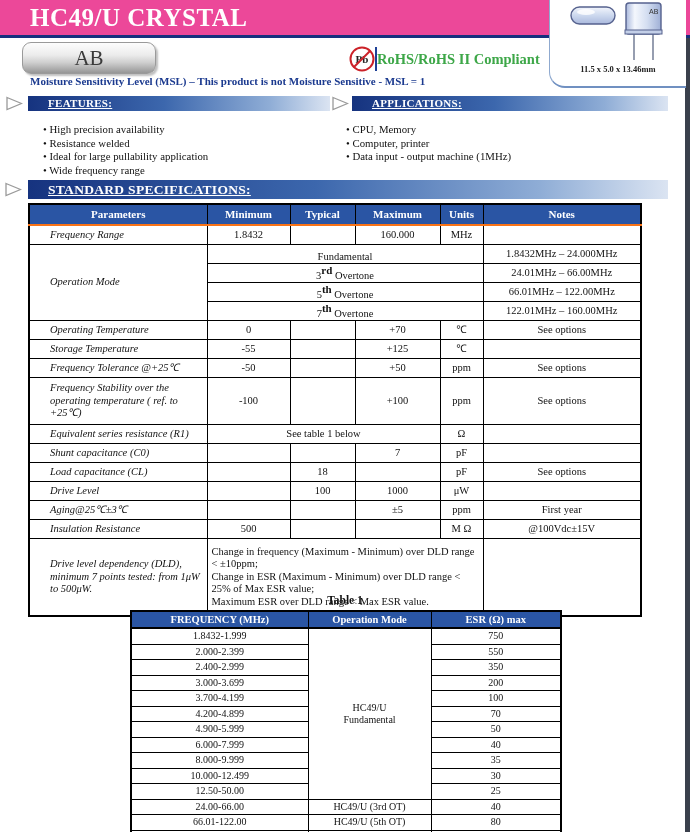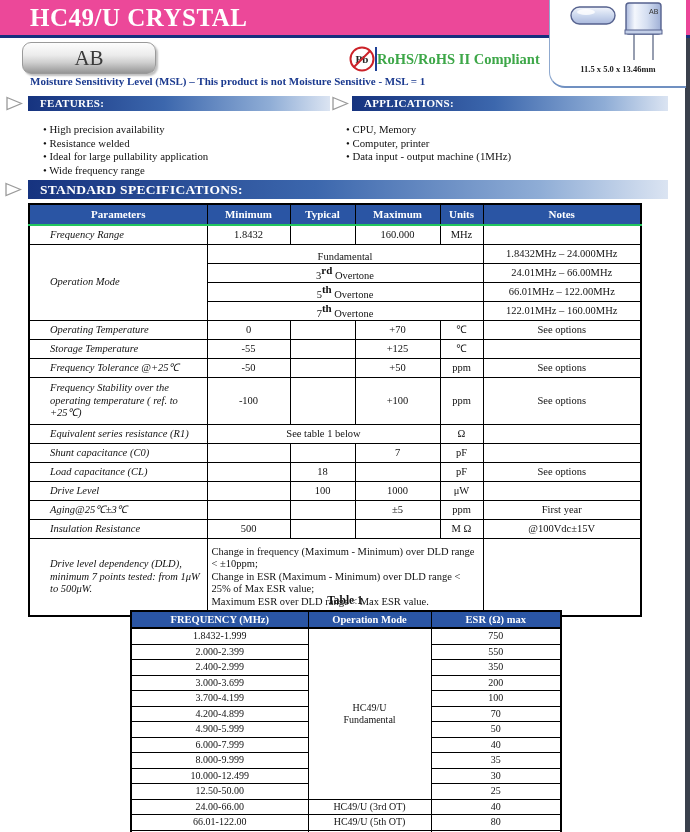--- a/index.html
+++ b/index.html
@@ -24,39 +24,39 @@
   .ablogo span{font-size:21px;line-height:30px;color:#3a3a3a;font-family:"Liberation Serif",serif;}
   
   .rohs{position:absolute;left:349px;top:46px;height:26px;display:flex;align-items:center;gap:0;}
   .pbicon{width:26px;height:26px;}
   .rohs-sep{width:2px;height:24px;background:#1e4096;}
   .rohs-text{font-size:14.5px;font-weight:bold;color:#3da748;}
   
   .msl{position:absolute;left:30px;top:75px;font-size:11px;font-weight:bold;color:#1b3a8f;}
   
   .bar{position:absolute;height:15px;background:linear-gradient(90deg,#16337f 0%,#3c67ad 45%,#8fadd6 80%,#dbe4f2 100%);}
-  .bar .bar-label{display:block;padding-left:12px;font-size:11px;line-height:15px;font-weight:bold;color:#fff;letter-spacing:.3px;}
+  .bar .bar-label{display:block;padding-left:20px;font-size:11px;line-height:15px;font-weight:bold;color:#fff;letter-spacing:.3px;text-decoration:underline;}
   .arrow{position:absolute;width:17px;height:15px;}
   .bar-features{left:28px;top:96px;width:302px;}
   .arrow-features{left:6px;top:96px;}
   .bar-apps{left:352px;top:96px;width:316px;}
   .arrow-apps{left:332px;top:96px;}
   .bar-specs{left:28px;top:180px;width:640px;height:19px;}
   .bar-specs .bar-label{font-size:13.5px;line-height:19px;}
   .arrow-specs{left:5px;top:182px;}
   
   .blist{position:absolute;margin:12px;padding:0;list-style:none;font-size:10.8px;line-height:13.5px;color:#111;}
   .blist li::before{content:"• ";}
   .list-features{left:31px;top:111px;width:290px;}
   .list-apps{left:334px;top:111px;width:330px;}
   
   table{border-collapse:collapse;table-layout:fixed;}
   .spec{position:absolute;left:28px;top:203px;width:612px;font-size:10.5px;}
   .spec th,.spec td{border:1px solid #000;padding:0 3px;text-align:center;vertical-align:middle;line-height:1.18;}
-  .spec th{background:#2a55a4;color:#fff;font-size:11px;height:19px;border-bottom:2px solid #22c55e;}
+  .spec th{background:#2a55a4;color:#fff;font-size:11px;height:19px;border-bottom:2px solid #f97316;}
   .spec{border:2px solid #000;}
   .spec td{height:18px;}
   .spec td.param{text-align:left;padding-left:20px;font-style:italic;}
   .spec tr.tall td{height:46px;}
   .spec td.dldtext{text-align:left;height:72px;padding:2px 4px;}
   .spec td.dldparam{height:72px;}
   sup{font-size:11px;font-weight:bold;}
   
   .t1cap{position:absolute;left:130px;top:594px;width:430px;text-align:center;font-size:11.5px;font-weight:bold;}
   .t1{position:absolute;left:130px;top:610px;width:430px;font-size:10px;border:2px solid #000;}

